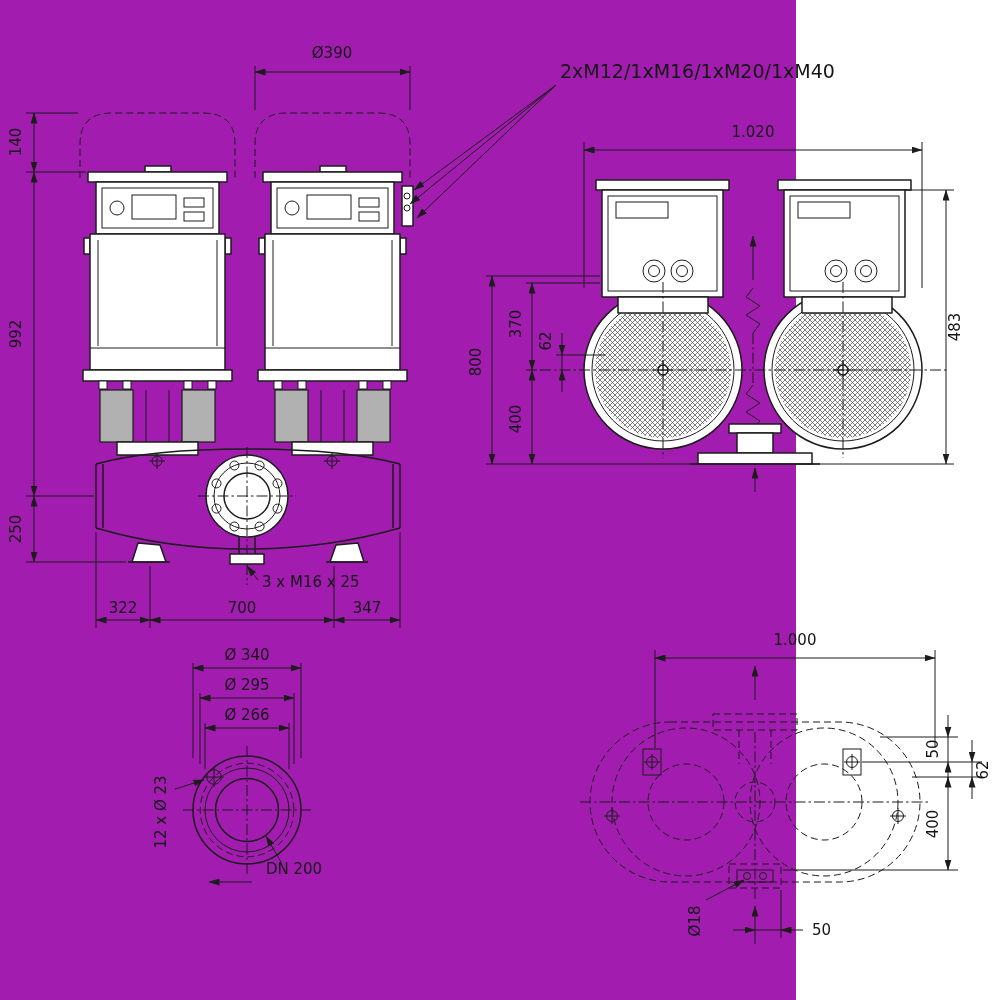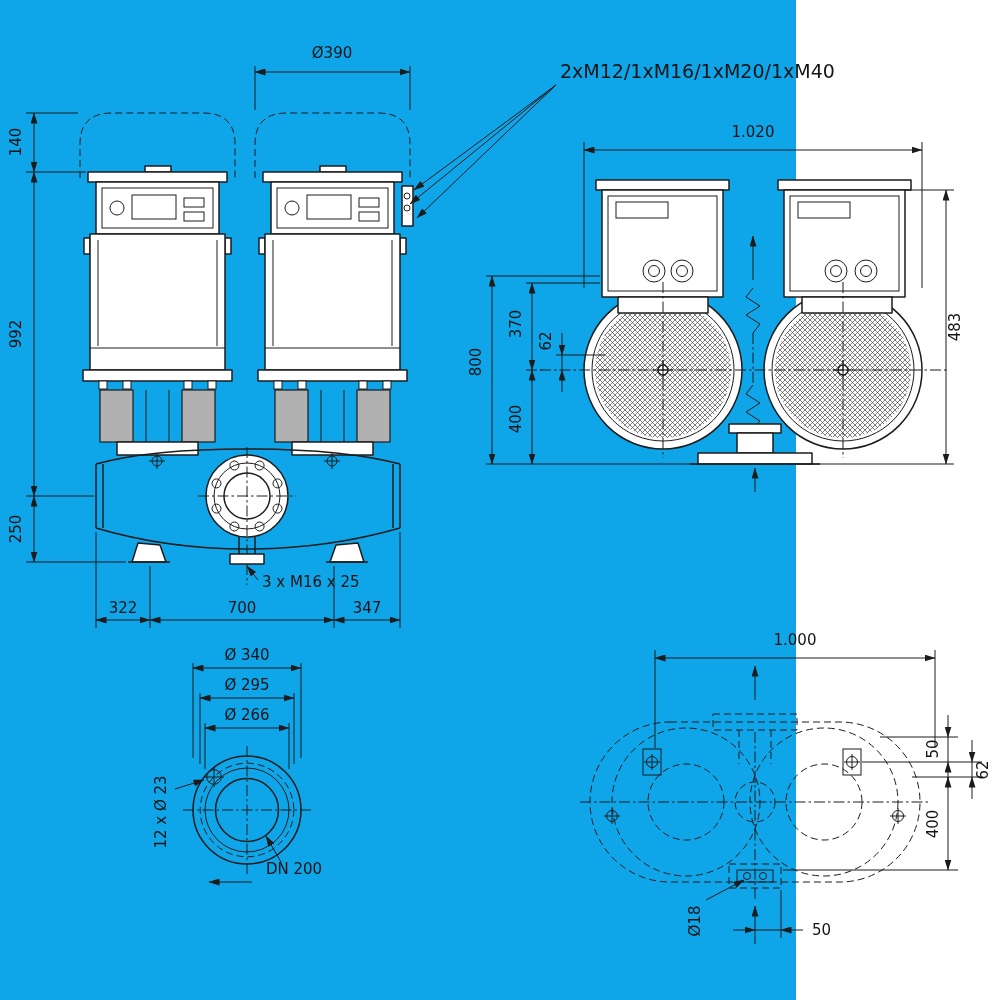--- a/index.html
+++ b/index.html
@@ -1,16 +1,16 @@
 <!DOCTYPE html>
 <html><head>
 <meta charset="utf-8">
 <style>
   html,body{margin:0;padding:0;background:#ffffff;}
-  .page{width:796px;height:1000px;background:#0ea5e9;position:relative;font-family:"DejaVu Sans",sans-serif;}
+  .page{width:796px;height:1000px;background:#a21caf;position:relative;font-family:"DejaVu Sans",sans-serif;}
   svg text{font-family:"DejaVu Sans",sans-serif;font-size:15px;fill:#141414;}
   svg text.cap{font-size:19px;}
   .s  {stroke:#1c1c1c;stroke-width:1.5;fill:none;stroke-linejoin:round;}
   .sf {stroke:#1c1c1c;stroke-width:1.5;fill:#fff;stroke-linejoin:round;}
   .t  {stroke:#1c1c1c;stroke-width:1;fill:none;}
   .tf {stroke:#1c1c1c;stroke-width:1;fill:#fff;}
   .d  {stroke-dasharray:7 4;}
   .dd {stroke-dasharray:11 3 2.5 3;stroke-width:1;}
   .dim{stroke:#1c1c1c;stroke-width:1;fill:none;}
 </style>

